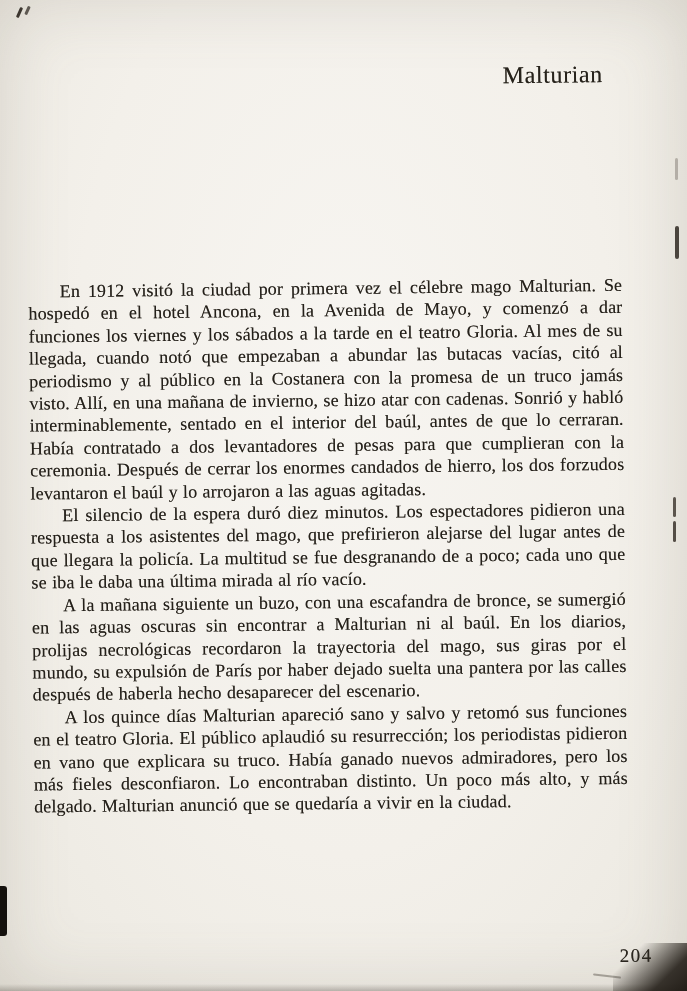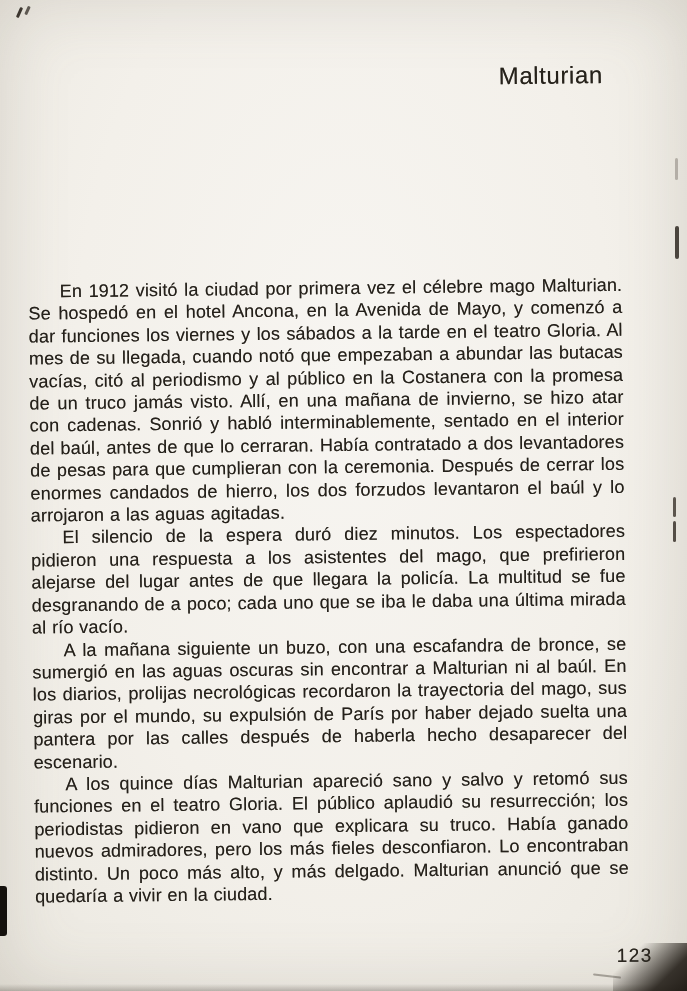--- a/index.html
+++ b/index.html
@@ -8,21 +8,21 @@
     background: #888;
   }
 
   .page {
     position: relative;
     width: 687px;
     height: 991px;
     overflow: hidden;
     background: radial-gradient(ellipse at 50% 38%, #f7f5f1 0%, #f3f0ea 55%, #ebe8e0 100%);
     box-shadow: inset 0 0 70px rgba(115, 105, 90, 0.20);
-    font-family: Liberation Sans, sans-serif;
+    font-family: Liberation Serif, serif;
     color: #232019;
   }
 
   
   .content {
     position: absolute;
     inset: 0;
     transform: rotate(-0.65deg);
     transform-origin: 50% 45%;
   }
@@ -163,17 +163,17 @@
 
     <h1 class="title">Malturian</h1>
 
     <div class="body-text">
       <p>En 1912 visitó la ciudad por primera vez el célebre mago Malturian. Se hospedó en el hotel Ancona, en la Avenida de Mayo, y comenzó a dar funciones los viernes y los sábados a la tarde en el teatro Gloria. Al mes de su llegada, cuando notó que empezaban a abundar las butacas vacías, citó al periodismo y al público en la Costanera con la promesa de un truco jamás visto. Allí, en una mañana de invierno, se hizo atar con cadenas. Sonrió y habló interminablemente, sentado en el interior del baúl, antes de que lo cerraran. Había contratado a dos levantadores de pesas para que cumplieran con la ceremonia. Después de cerrar los enormes candados de hierro, los dos forzudos levantaron el baúl y lo arrojaron a las aguas agitadas.</p>
       <p>El silencio de la espera duró diez minutos. Los espectadores pidieron una respuesta a los asistentes del mago, que prefirieron alejarse del lugar antes de que llegara la policía. La multitud se fue desgranando de a poco; cada uno que se iba le daba una última mirada al río vacío.</p>
       <p>A la mañana siguiente un buzo, con una escafandra de bronce, se sumergió en las aguas oscuras sin encontrar a Malturian ni al baúl. En los diarios, prolijas necrológicas recordaron la trayectoria del mago, sus giras por el mundo, su expulsión de París por haber dejado suelta una pantera por las calles después de haberla hecho desaparecer del escenario.</p>
       <p>A los quince días Malturian apareció sano y salvo y retomó sus funciones en el teatro Gloria. El público aplaudió su resurrección; los periodistas pidieron en vano que explicara su truco. Había ganado nuevos admiradores, pero los más fieles desconfiaron. Lo encontraban distinto. Un poco más alto, y más delgado. Malturian anunció que se quedaría a vivir en la ciudad.</p>
     </div>
 
-    <div class="page-number">123</div>
+    <div class="page-number">204</div>
 
   </div>
 
 </div>
 
 </body></html>

